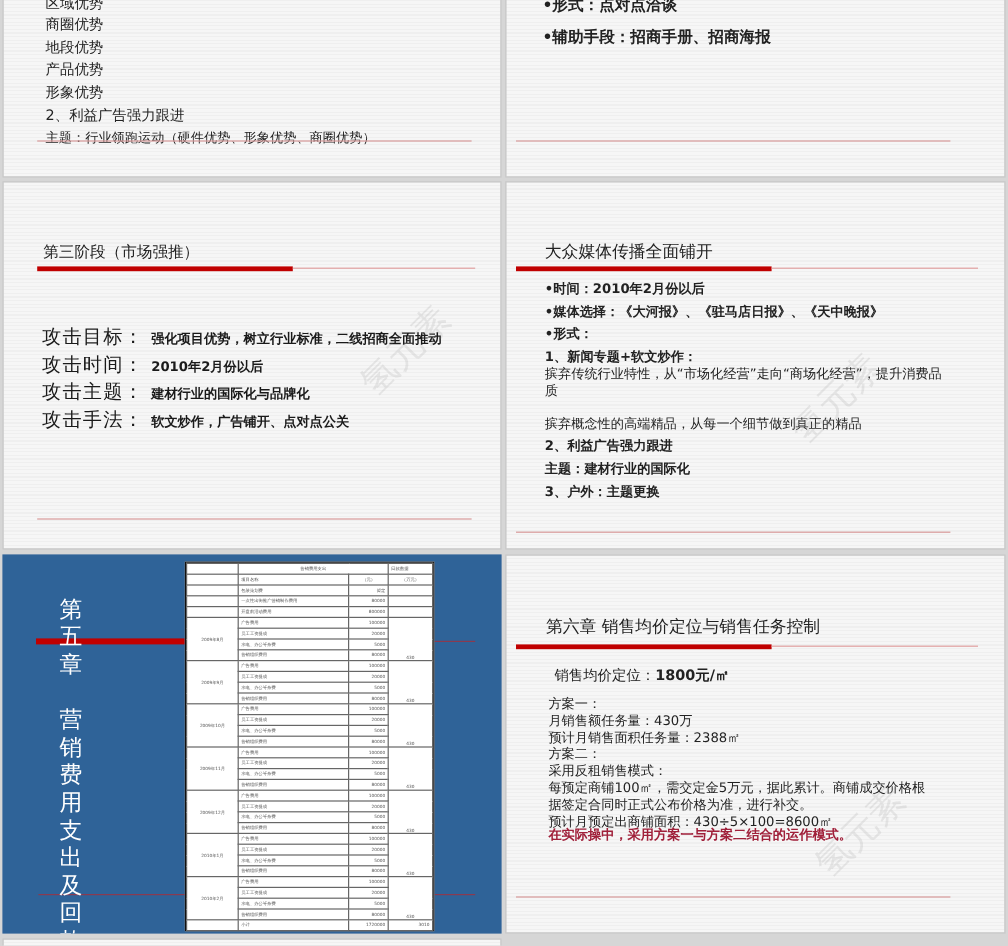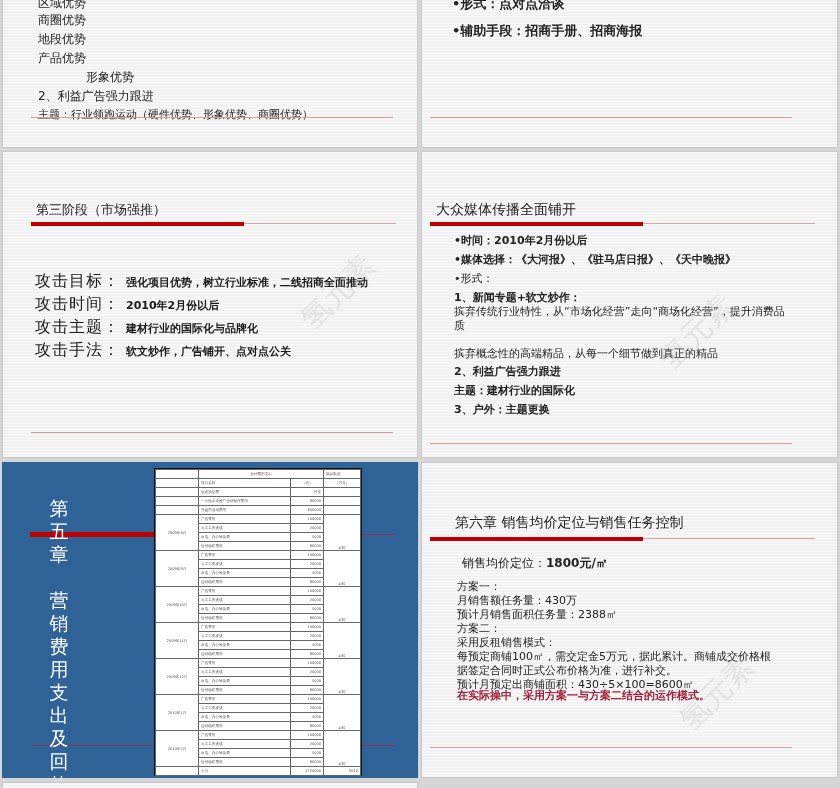--- a/index.html
+++ b/index.html
@@ -36,21 +36,21 @@
   .watermark { position: absolute; color: rgba(150,150,150,0.18); font-size: 30px; transform: rotate(-45deg); white-space: nowrap; pointer-events: none; }
 </style>
 </head>
 <body>
 
 <div class="slide s1">
   <div class="line" style="top:0px;">区域优势</div>
   <div class="line" style="top:17px;text-align:right;">商圈优势</div>
   <div class="line" style="top:36px;">地段优势</div>
   <div class="line" style="top:55px;">产品优势</div>
-  <div class="line" style="top:74px;margin-left:48px;">形象优势</div>
+  <div class="line" style="top:74px;">形象优势</div>
   <div class="line" style="top:93px;">2、利益广告强力跟进</div>
   <div class="line" style="top:112px; font-size:11px;">主题：行业领跑运动（硬件优势、形象优势、商圈优势）</div>
   <div class="thin-line" style="left:28px; width:362px; top:122px;"></div>
 </div>
 
 <div class="slide s2">
   <div class="line" style="top:0px;">•形式：点对点洽谈</div>
   <div class="line" style="top:27px;">•辅助手段：招商手册、招商海报</div>
   <div class="thin-line" style="left:8px; width:362px; top:122px;"></div>
 </div>
@@ -73,26 +73,26 @@
   </div>
   <div class="attack-row" style="top:188px;">
     <span class="attack-key">攻击手法：</span>
     <span class="attack-val">软文炒作，广告铺开、点对点公关</span>
   </div>
   <div class="thin-line" style="left:28px; width:362px; top:280px;"></div>
   <div class="watermark" style="left:290px; top:120px;">氢元素</div>
 </div>
 
 <div class="slide s4">
-  <div class="slide-title" style="left:14px; top:49px; font-size:14px;">大众媒体传播全面铺开</div>
+  <div class="slide-title" style="left:32px; top:49px; font-size:14px;">大众媒体传播全面铺开</div>
   <div class="title-bar-thick" style="left:8px; width:213px; top:70px;"></div>
   <div class="title-bar-thin" style="left:221px; width:172px; top:71px;"></div>
   <div class="line" style="top:81px; font-weight:bold;">•时间：2010年2月份以后</div>
   <div class="line" style="top:100px; font-weight:bold;">•媒体选择：《大河报》、《驻马店日报》、《天中晚报》</div>
-  <div class="line" style="top:119px; font-weight:normal;">•形式：</div>
+  <div class="line" style="top:119px; font-weight:bold;">•形式：</div>
   <div class="line" style="top:138px; font-weight:bold;">1、新闻专题+软文炒作：</div>
   <div class="line" style="top:152px;">摈弃传统行业特性，从“市场化经营”走向“商场化经营”，提升消费品</div>
   <div class="line" style="top:166px;">质</div>
   <div class="line" style="top:194px;">摈弃概念性的高端精品，从每一个细节做到真正的精品</div>
   <div class="line" style="top:212px; font-weight:bold;">2、利益广告强力跟进</div>
   <div class="line" style="top:231px; font-weight:bold;">主题：建材行业的国际化</div>
   <div class="line" style="top:250px; font-weight:bold;">3、户外：主题更换</div>
   <div class="thin-line" style="left:8px; width:362px; top:291px;"></div>
   <div class="watermark" style="left:230px; top:160px;">氢元素</div>
 </div>

